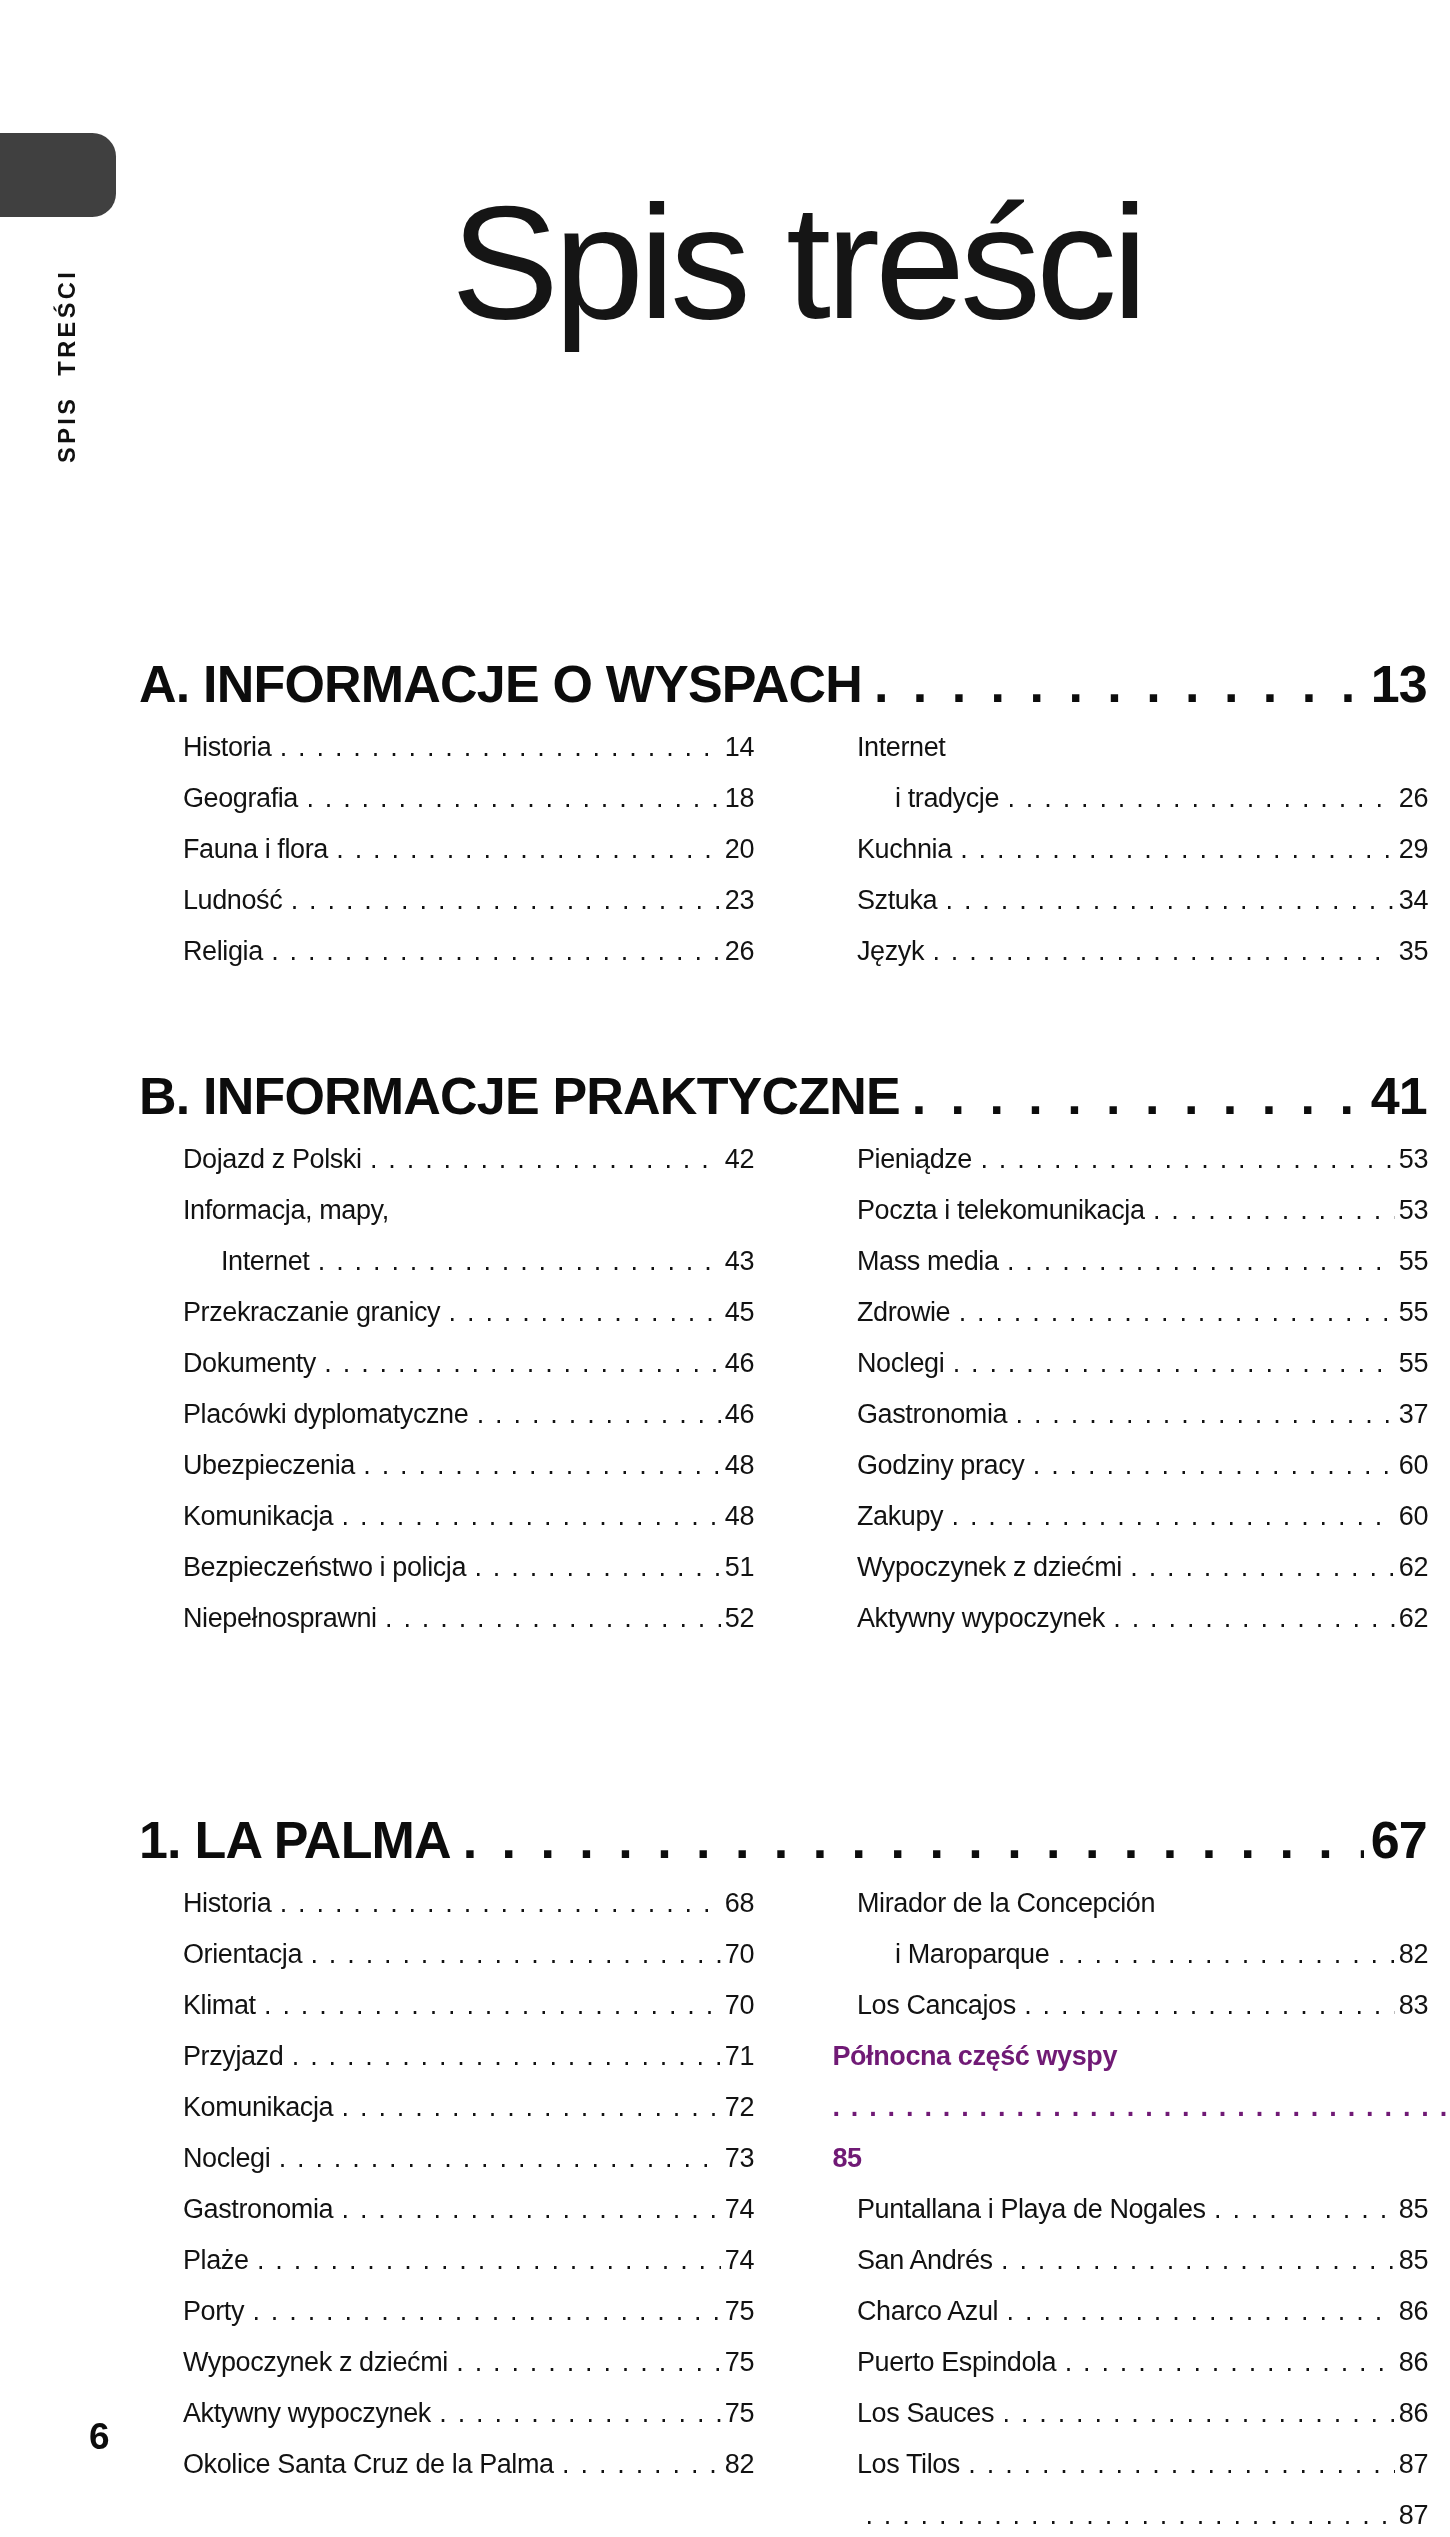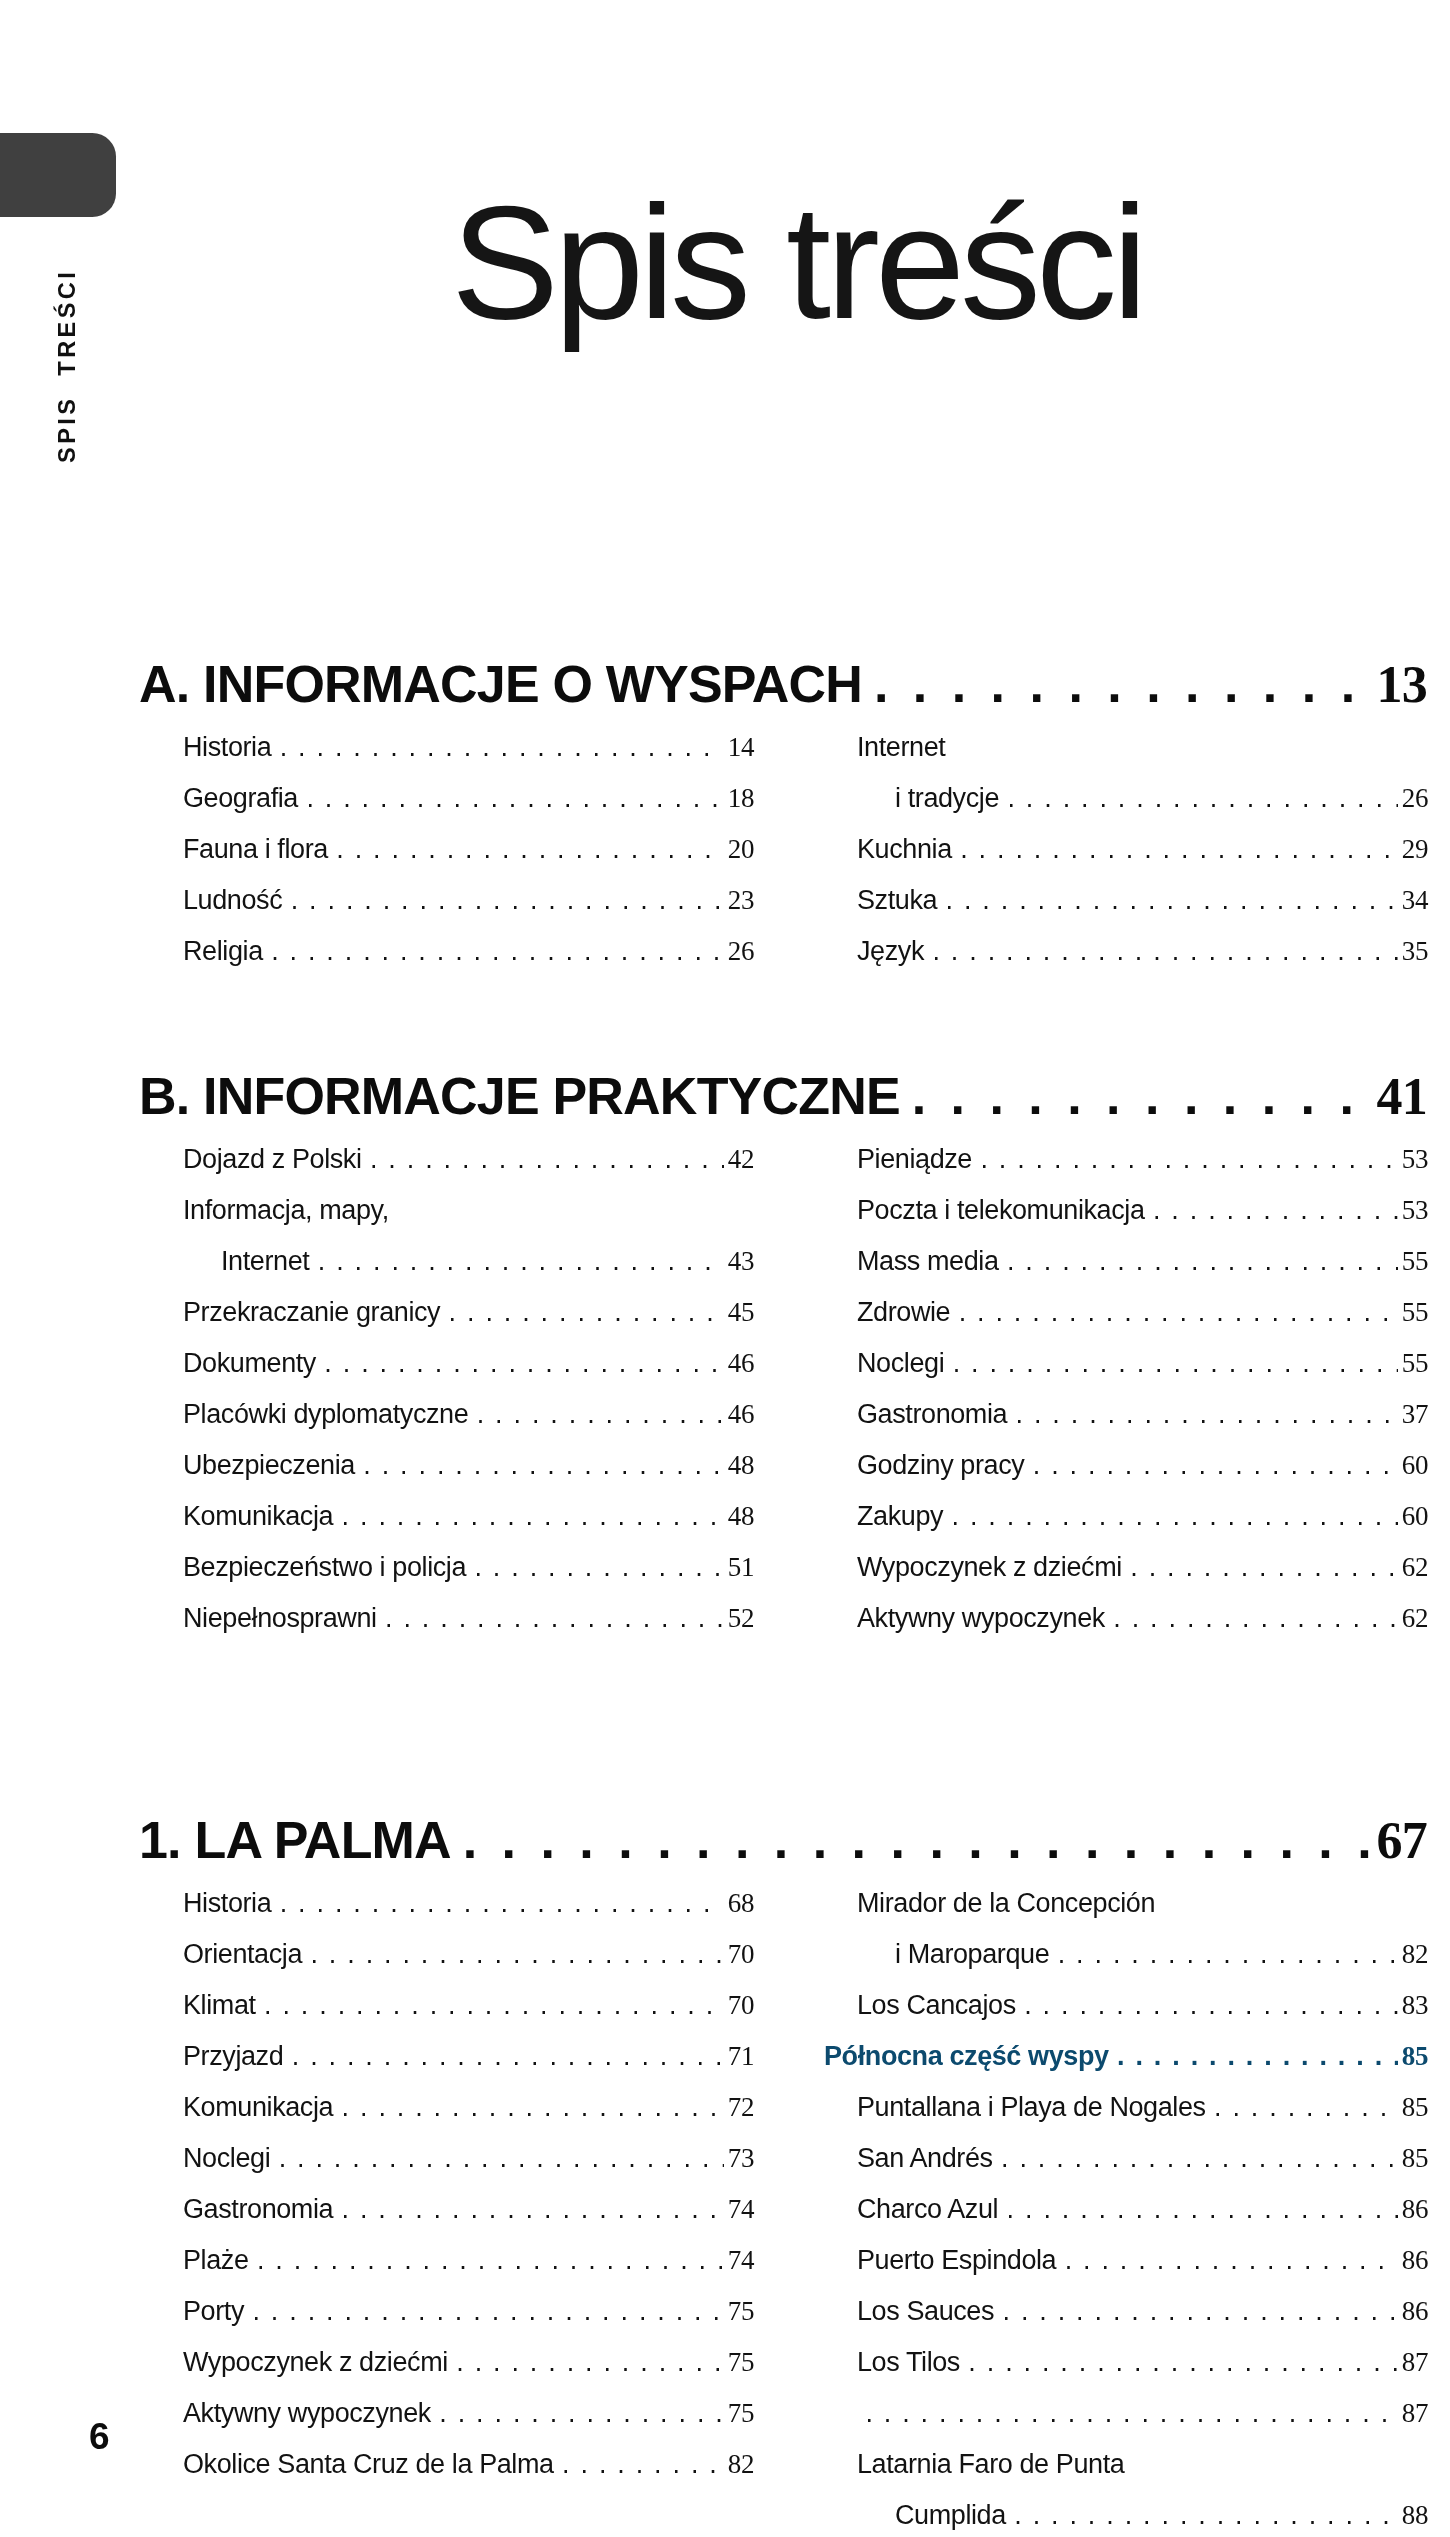--- a/index.html
+++ b/index.html
@@ -52,34 +52,34 @@
   .cols{display:flex;}
   .col{width:615px;margin-right:59px;flex:0 0 auto;}
   .col:last-child{margin-right:0;}
   .row{
     display:flex;align-items:baseline;
     font-size:27px;line-height:51px;
     letter-spacing:-0.4px;
     white-space:nowrap;color:#121212;
     padding-left:44px;
   }
-  .row.bold{padding-left:11px;font-weight:700;color:#0c4a6e;}
+  .row.bold{padding-left:11px;font-weight:700;color:#701a75;flex-direction:column;}
   .row.indent{padding-left:82px;}
   .lbl{flex:0 0 auto;}
   .dots{
     flex:1 1 auto;min-width:0;overflow:hidden;
     white-space:nowrap;margin:0 3.4px 0 8.4px;
   }
   .dots::after{
     content:". . . . . . . . . . . . . . . . . . . . . . . . . . . . . . . . . . . . . . . .";
     letter-spacing:1.7px;
   }
   .heading-row .dots{margin:0 6.8px 0 11.8px;}
   .heading-row .dots::after{letter-spacing:5px;}
-  .num{flex:0 0 auto;font-family:Liberation Serif, serif;}
+  .num{flex:0 0 auto;}
   
   .folio{
     position:absolute;left:89px;top:2416px;
     font-size:37px;font-weight:700;color:#0c0c0c;
   }
 </style>
 </head>
 <body>
 
 <div class="page">

